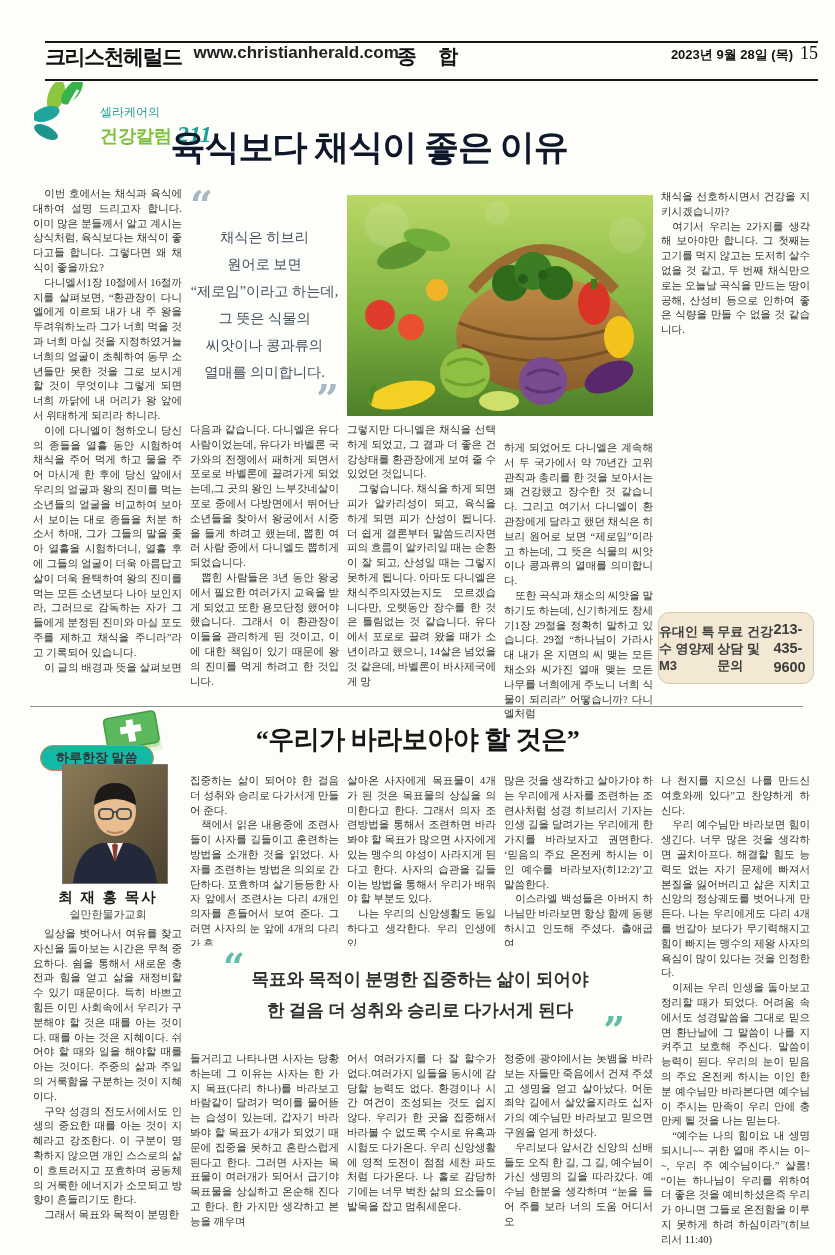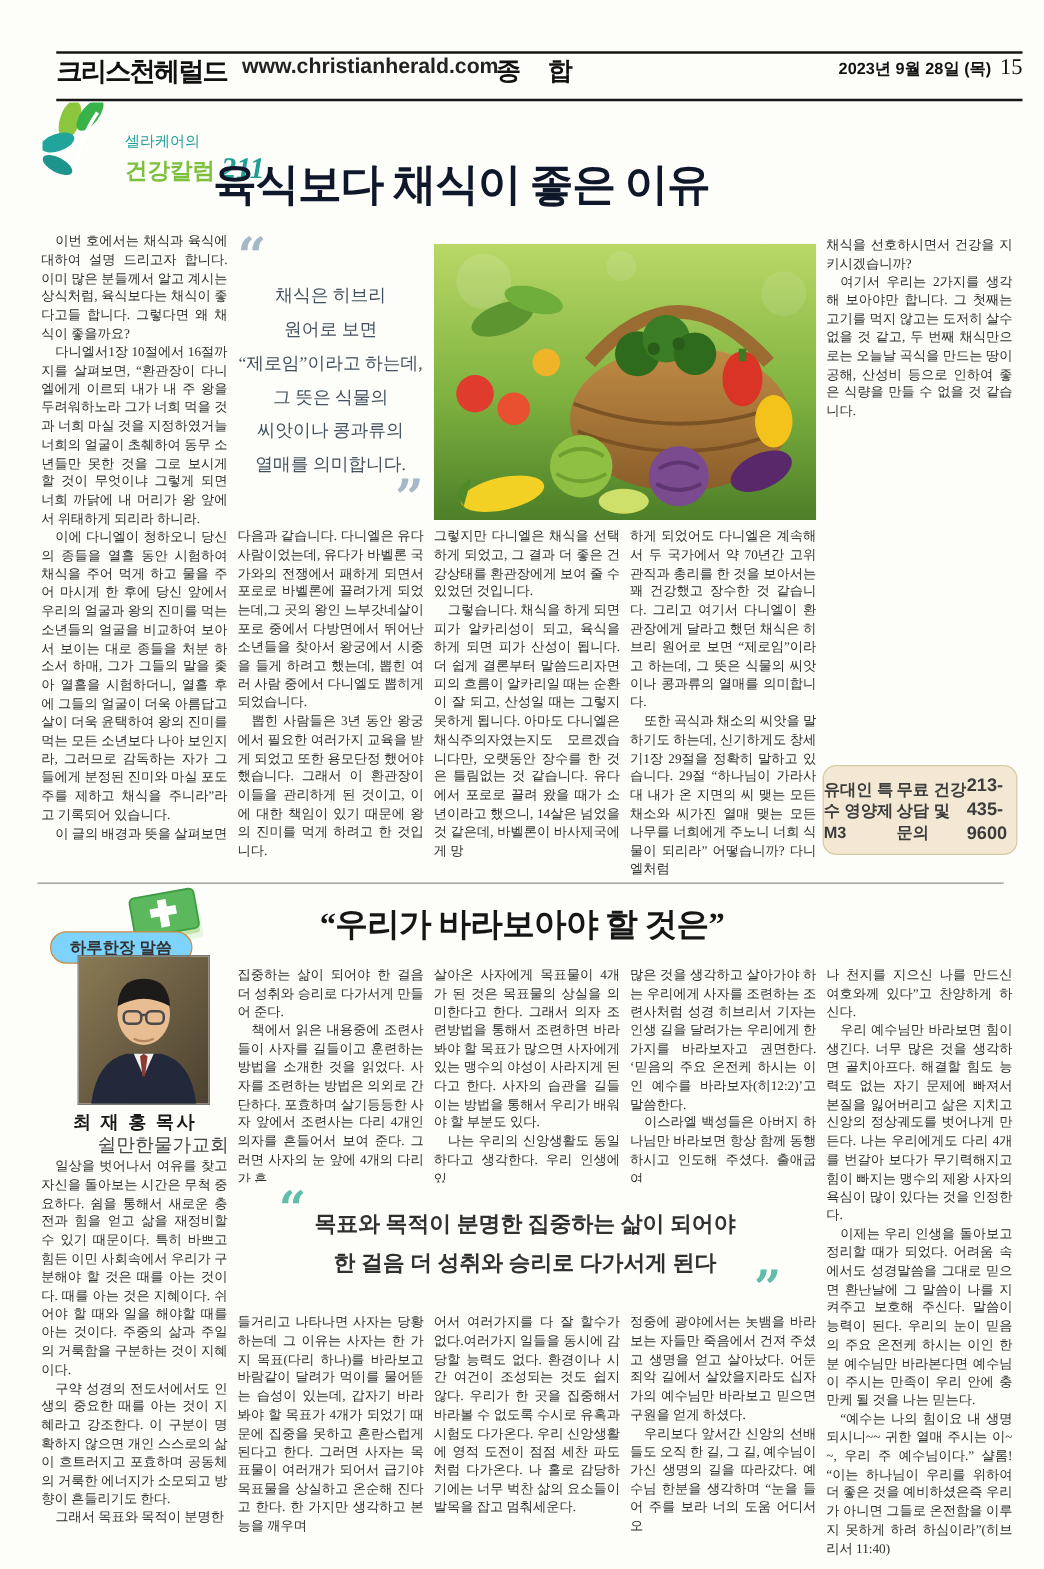--- a/index.html
+++ b/index.html
@@ -52,29 +52,29 @@
   }
   .contact-line{font-size:13px;font-weight:700;line-height:17px;}
   .contact-phone{font-size:14.5px;font-weight:700;line-height:19px;}
 
   .divider{top:706px;left:30px;width:773px;border-top:1px solid #8f8f8f;height:0;}
 
   
   .book-icon{top:704px;left:96px;}
   .daily-badge{
     top:745px;left:40px;
-    border:1.5px solid #cf8a3e;border-radius:16px;background:#7dd3fc;
+    border:1.5px solid #cf8a3e;border-radius:16px;background:#14b8a6;
     padding:3px 15px;font-family:"Liberation Sans","DejaVu Sans",sans-serif;
     font-size:13px;font-weight:700;color:#333;
   }
   .headline2{top:722px;left:0;width:835px;text-align:center;font-size:26px;font-weight:700;letter-spacing:-0.5px;color:#161616;}
 
   .pastor-photo{top:764px;left:62px;width:104px;height:118px;border:1px solid #777;}
   .pastor-name{top:888px;left:33px;width:150px;text-align:center;font-size:14.5px;font-weight:700;letter-spacing:2px;color:#191919;}
-  .pastor-church{top:907px;left:33px;width:150px;text-align:right;font-size:15px;color:#444;}
+  .pastor-church{top:907px;left:33px;width:150px;text-align:center;font-size:11px;color:#444;}
 
   
   .pq2{top:946px;left:205px;width:430px;height:100px;position:absolute;}
   .pq2 .openq{position:absolute;left:18px;top:-2px;font-size:38px;color:#5fbda8;font-weight:700;font-family:"DejaVu Serif",serif;}
   .pq2 .closeq{position:absolute;right:10px;bottom:-6px;font-size:38px;color:#5fbda8;font-weight:700;font-family:"DejaVu Serif",serif;}
   .pq2-text{position:absolute;top:18px;left:0;width:100%;text-align:center;font-size:17.5px;font-weight:700;line-height:31px;color:#303030;}
 </style>
 </head>
 <body>
 
@@ -171,21 +171,21 @@
     <ellipse cx="152" cy="206" rx="20" ry="10" fill="#cfe06a"></ellipse>
     <circle cx="90" cy="95" r="11" fill="#f0b429"></circle>
   </svg>
 </div>
 
 <div class="abs col" style="top:423px;left:347px;">
   <p class="para noindent">그렇지만 다니엘은 채식을 선택하게 되었고, 그 결과 더 좋은 건강상태를 환관장에게 보여 줄 수 있었던 것입니다.</p>
   <p class="para">그렇습니다. 채식을 하게 되면 피가 알카리성이 되고, 육식을 하게 되면 피가 산성이 됩니다. 더 쉽게 결론부터 말씀드리자면 피의 흐름이 알카리일 때는 순환이 잘 되고, 산성일 때는 그렇지 못하게 됩니다. 아마도 다니엘은 채식주의자였는지도 모르겠습니다만, 오랫동안 장수를 한 것은 틀림없는 것 같습니다. 유다에서 포로로 끌려 왔을 때가 소년이라고 했으니, 14살은 넘었을 것 같은데, 바벨론이 바사제국에게 망</p>
 </div>
 
-<div class="abs col" style="top:423px;left:504px;">
+<div class="abs col" style="top:441px;left:504px;">
   <p class="para noindent">하게 되었어도 다니엘은 계속해서 두 국가에서 약 70년간 고위관직과 총리를 한 것을 보아서는 꽤 건강했고 장수한 것 같습니다. 그리고 여기서 다니엘이 환관장에게 달라고 했던 채식은 히브리 원어로 보면 “제로임”이라고 하는데, 그 뜻은 식물의 씨앗이나 콩과류의 열매를 의미합니다.</p>
   <p class="para">또한 곡식과 채소의 씨앗을 말하기도 하는데, 신기하게도 창세기1장 29절을 정확히 말하고 있습니다. 29절 “하나님이 가라사대 내가 온 지면의 씨 맺는 모든 채소와 씨가진 열매 맺는 모든 나무를 너희에게 주노니 너희 식물이 되리라” 어떻습니까? 다니엘처럼</p>
 </div>
 
 <div class="abs col" style="top:190px;left:661px;">
   <p class="para noindent">채식을 선호하시면서 건강을 지키시겠습니까?</p>
   <p class="para">여기서 우리는 2가지를 생각해 보아야만 합니다. 그 첫째는 고기를 먹지 않고는 도저히 살수 없을 것 같고, 두 번째 채식만으로는 오늘날 곡식을 만드는 땅이 공해, 산성비 등으로 인하여 좋은 식량을 만들 수 없을 것 같습니다.</p>
 </div>
 
 <div class="abs contact-box">

